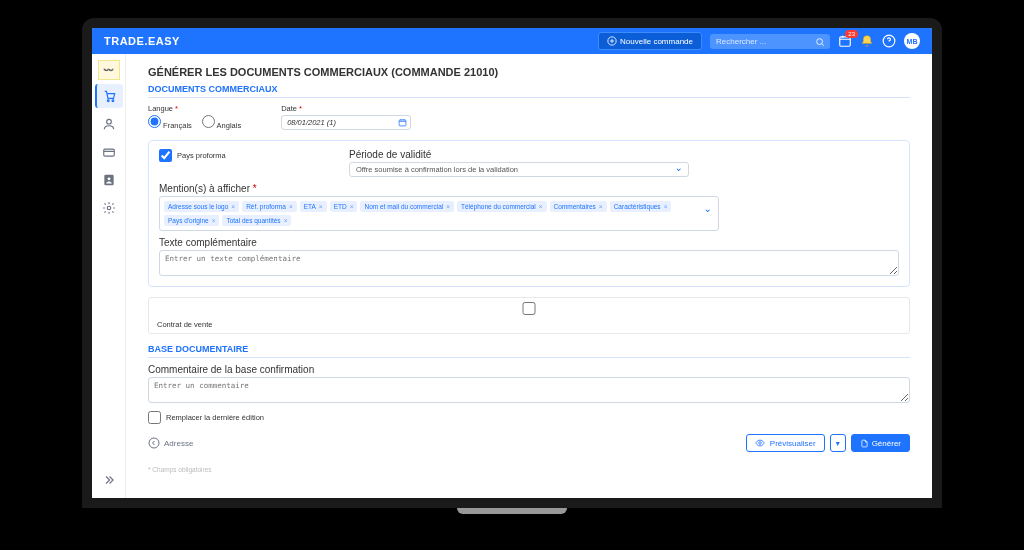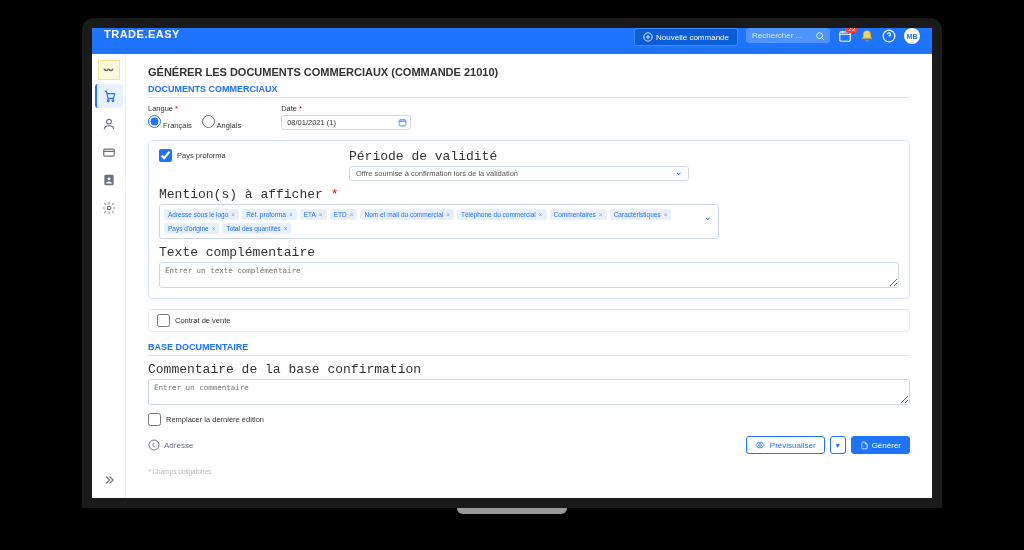--- a/index.html
+++ b/index.html
@@ -3,25 +3,25 @@
 <meta charset="utf-8">
 <style>
   * { box-sizing: border-box; margin: 0; padding: 0; }
   body { font-family: -apple-system, BlinkMacSystemFont, "Segoe UI", Arial, sans-serif; background:#000; display:flex; align-items:center; justify-content:center; width:1024px; height:550px; overflow:hidden; }
   .laptop { width:920px; height:530px; position:relative; }
   .screen { position:absolute; top:8px; left:30px; right:30px; bottom:32px; background:#fff; border:10px solid #1a1a1a; border-radius:12px 12px 0 0; overflow:hidden; }
   .base { position:absolute; bottom:8px; left:0; right:0; height:24px; background:linear-gradient(#d4d4d4,#b8b8b8); border-radius:0 0 22px 22px; display:flex; align-items:center; justify-content:center; }
   .base-label { font-size:9px; color:#555; }
   .notch { position:absolute; bottom:26px; left:50%; transform:translateX(-50%); width:110px; height:6px; background:#999; border-radius:0 0 8px 8px; }
   .app { display:flex; flex-direction:column; height:100%; font-size:8px; }
-  .topbar { background:#1e73ff; color:#fff; height:26px; display:flex; align-items:flex-start; padding:0 12px; gap:8px; }
+  .topbar { background:#1e73ff; color:#fff; height:26px; display:flex; align-items:center; padding:0 12px; gap:8px; }
   .brand { font-weight:600; font-size:11px; letter-spacing:.5px; }
   .topbar-spacer { flex:1; }
   .btn-new { background:#0b5ed7; border:1px solid #3d8bfd; color:#fff; border-radius:3px; padding:3px 8px; font-size:8px; display:flex; align-items:center; gap:3px; cursor:pointer; }
-  .search { background:#4d94ff; border:none; border-radius:3px; padding:3px 20px 3px 6px; font-size:8px; color:#fff; width:84px; }
+  .search { background:#4d94ff; border:none; border-radius:3px; padding:3px 20px 3px 6px; font-size:8px; color:#fff; width:120px; }
   .search::placeholder { color:#dbe8ff; }
   .search-wrap { position:relative; }
   .search-wrap svg { position:absolute; right:5px; top:3px; }
   .top-icons { display:flex; gap:8px; align-items:center; }
   .icon-btn { position:relative; cursor:pointer; }
   .badge { position:absolute; top:-4px; right:-6px; background:#ff3b30; color:#fff; font-size:6px; border-radius:6px; padding:0 3px; line-height:8px; }
   .avatar { width:16px; height:16px; border-radius:50%; background:#fff; color:#1e73ff; font-size:7px; font-weight:700; display:flex; align-items:center; justify-content:center; }
   .body { flex:1; display:flex; overflow:hidden; }
   .sidebar { width:34px; background:#fff; border-right:1px solid #eee; display:flex; flex-direction:column; align-items:center; padding-top:6px; gap:4px; }
   .logo-sq { width:22px; height:20px; background:#fff8dc; border:1px solid #f0e68c; display:flex; align-items:center; justify-content:center; font-size:9px; }
@@ -30,36 +30,36 @@
   .sidebar-bottom { margin-top:auto; margin-bottom:6px; }
   .main { flex:1; padding:12px 22px; overflow:auto; color:#333; }
   h1 { font-size:11px; font-weight:600; margin-bottom:6px; }
   .section-head { color:#1e73ff; font-size:9px; font-weight:600; border-bottom:1px solid #d6e4ff; padding-bottom:3px; margin-bottom:6px; }
   .row { display:flex; gap:40px; margin-bottom:8px; }
   .field label { display:block; font-size:7.5px; margin-bottom:2px; }
   .req::after { content:" *"; color:#d00; }
   .radios { display:flex; gap:10px; font-size:7.5px; align-items:center; }
   .radios input { accent-color:#1e73ff; }
   .date-input { border:1px solid #cfd8e3; border-radius:3px; padding:2px 18px 2px 5px; font-size:7.5px; width:130px; position:relative; color:#333; }
-  .date-wrap { position:relative; }
+  .date-wrap { position:relative;font-style:italic; }
   .date-wrap svg { position:absolute; right:4px; top:3px; }
   .card { border:1px solid #d6e4ff; border-radius:4px; padding:8px 10px; margin-bottom:10px; position:relative; }
   .check-line { display:flex; align-items:center; gap:5px; font-size:7.5px; margin-bottom:6px; }
   .check-line input { accent-color:#1e73ff; }
   .sub-row { display:flex; gap:30px; }
-  .sublabel { font-size:13px; margin-bottom:2px; display:block;font-family:Liberation Mono, monospace; }
+  .sublabel { font-size:10px; margin-bottom:2px; display:block; }
   .select { border:1px solid #cfd8e3; border-radius:3px; padding:2px 18px 2px 6px; font-size:7.5px; width:340px; color:#555; background:#fff; position:relative; }
   .select-wrap { position:relative; }
   .select-wrap::after { content:"⌄"; position:absolute; right:6px; top:0; color:#1e73ff; font-size:10px; }
   .tags { display:flex; flex-wrap:wrap; gap:3px; border:1px solid #cfd8e3; border-radius:3px; padding:4px; margin-top:2px; max-width:560px; position:relative; }
   .tags::after { content:"⌄"; position:absolute; right:6px; top:6px; color:#1e73ff; font-size:10px; }
   .tag { background:#e8f0ff; color:#1e73ff; font-size:6.5px; padding:2px 4px; border-radius:2px; display:flex; align-items:center; gap:3px; }
   .tag .x { color:#6b9dff; cursor:pointer; }
   .textarea { border:1px solid #cfd8e3; border-radius:3px; width:100%; min-height:24px; padding:3px 5px; font-size:7.5px; color:#aaa; resize:vertical; }
-  .thin-check { display:flex; align-items:center; gap:5px; font-size:7.5px; border:1px solid #e8e8e8; border-radius:3px; padding:4px 8px; margin-bottom:10px; }
+  .thin-check { display:flex; gap:5px; font-size:7.5px; border:1px solid #e8e8e8; border-radius:3px; padding:4px 8px; margin-bottom:10px;flex-direction:column; }
   .thin-check input { accent-color:#1e73ff; }
   .replace { display:flex; align-items:center; gap:5px; font-size:7.5px; margin:6px 0 10px; }
   .footer { display:flex; align-items:center; justify-content:space-between; margin-top:6px; }
   .back { display:flex; align-items:center; gap:4px; color:#6b7280; font-size:8px; cursor:pointer; }
   .btns { display:flex; gap:5px; }
   .btn-outline { border:1px solid #1e73ff; color:#1e73ff; background:#fff; border-radius:3px; padding:3px 8px; font-size:8px; display:flex; align-items:center; gap:5px; cursor:pointer; }
   .btn-dd { border:1px solid #1e73ff; color:#1e73ff; background:#fff; border-radius:3px; padding:3px 5px; font-size:8px; cursor:pointer; }
   .btn-primary { background:#1e73ff; color:#fff; border:1px solid #1e73ff; border-radius:3px; padding:3px 8px; font-size:8px; display:flex; align-items:center; gap:3px; cursor:pointer; }
   .footnote { color:#bbb; font-size:6.5px; margin-top:14px; }
   svg { display:block; }

